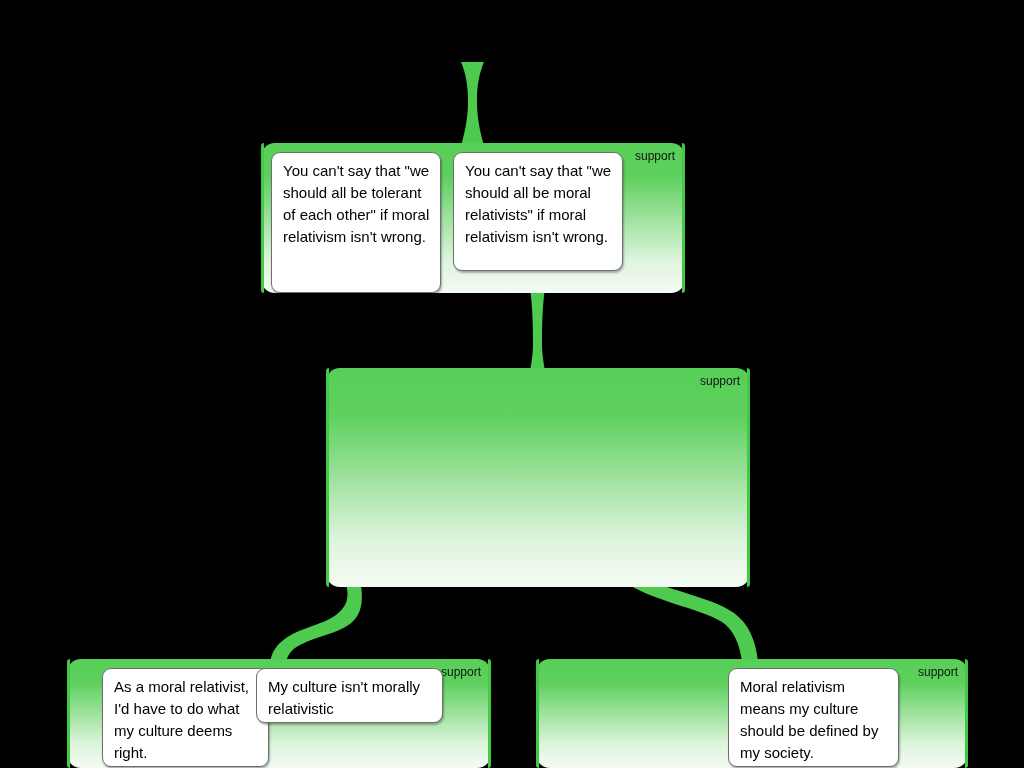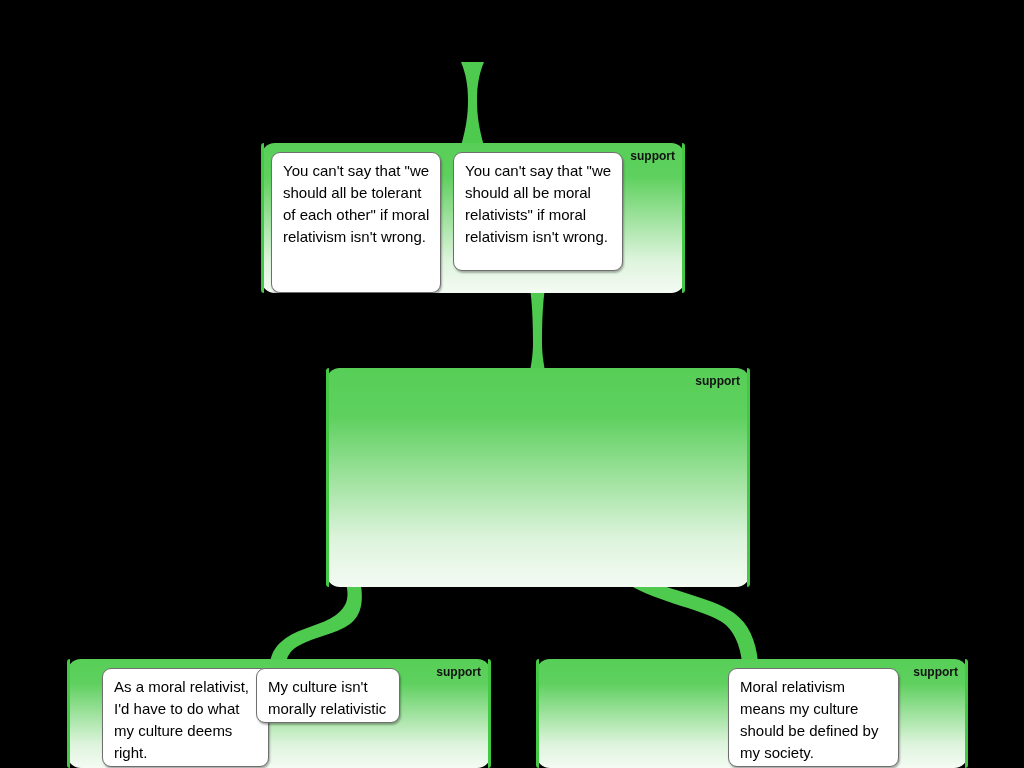--- a/index.html
+++ b/index.html
@@ -58,21 +58,20 @@
   .group-panel-edge.right { right: 0; border-radius: 0 14px 14px 0; }
 
   .support-label {
     position: absolute;
     top: 6px;
     right: 10px;
     font-size: 12px;
     color: #111111;
     line-height: 14px;
     white-space: nowrap;
-    font-weight: bold;
   }
 
   
   .claim-card {
     position: absolute;
     background: #ffffff;
     border: 1px solid #6e6e6e;
     border-radius: 9px;
     box-shadow: 1px 2px 2px rgba(0,0,0,0.30);
     box-sizing: border-box;
@@ -158,21 +157,21 @@
   <div class="group-panel" style="left:67px; top:659px; width:424px; height:109px;">
     <div class="group-panel-bg"></div>
     <div class="group-panel-edge left"></div>
     <div class="group-panel-edge right"></div>
     <span class="support-label">support</span>
 
     <div class="claim-card" style="left:10px; top:9px; width:167px; height:99px;margin-left:25px;">
       <span>As a moral relativist, I'd have to do what my culture deems right.</span>
     </div>
 
-    <div class="claim-card" style="left:189px; top:9px; width:144px; height:55px;">
+    <div class="claim-card" style="left:189px; top:9px; width:187px; height:55px;">
       <span>My culture isn't morally relativistic</span>
     </div>
   </div>
 
   <div class="group-panel" style="left:536px; top:659px; width:432px; height:109px;">
     <div class="group-panel-bg"></div>
     <div class="group-panel-edge left"></div>
     <div class="group-panel-edge right"></div>
     <span class="support-label">support</span>
 

